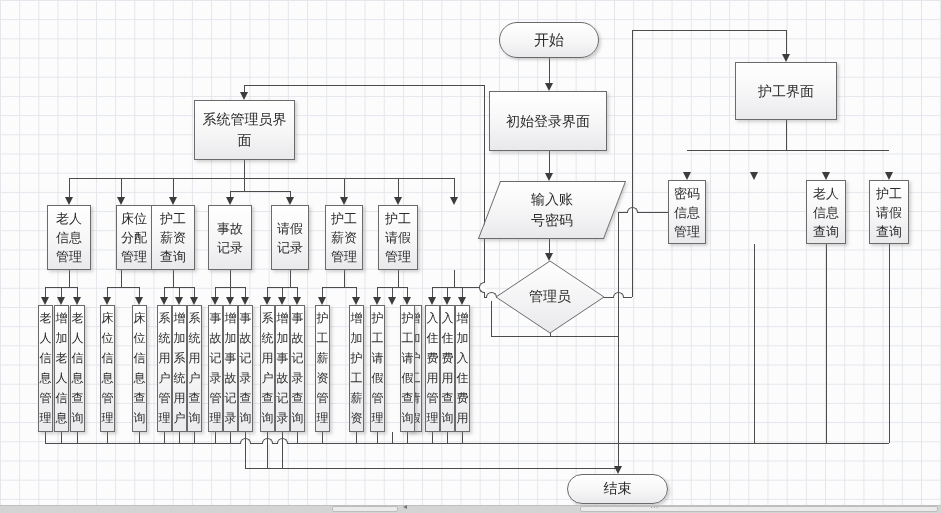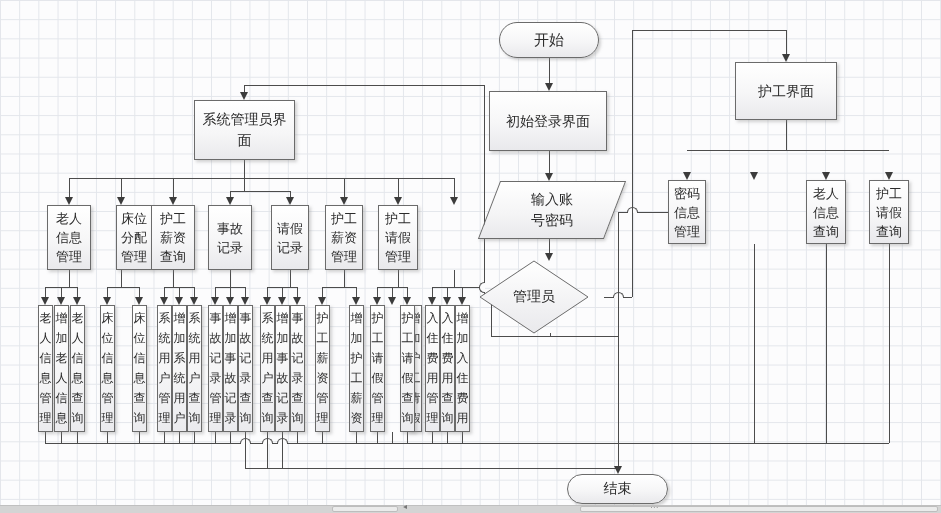--- a/index.html
+++ b/index.html
@@ -200,21 +200,21 @@
       <div class="ar" style="left: 822px; top: 172px;"></div>
       <div class="ar" style="left: 885px; top: 172px;"></div>
     </div>
 
   <div class="shape term" style="left:499px;top:22px;width:100px;height:36px">开始</div>
   <div class="shape rect" style="left:489px;top:91px;width:118px;height:60px">初始登录界面</div>
   <div class="para" style="left:489px;top:181px;width:126px;height:58px">
     <div class="para-inner">输入账号密码</div>
   </div>
 
-  <div style="position:absolute;left:478px;top:259px;width:112px;height:76px">
+  <div style="position:absolute;left:494px;top:259px;width:112px;height:76px">
     <svg width="112" height="76">
       <defs>
           <linearGradient id="dg" x1="0" y1="0" x2="0" y2="1">
         <stop offset="0" stop-color="#ffffff"></stop>
             <stop offset="1" stop-color="#e9e9ec"></stop>
       </linearGradient>
         </defs>
       <polygon points="56,2 110,38 56,74 2,38" fill="url(#dg)" stroke="#6b6b6b" stroke-width="1"></polygon>
     </svg>
     <div class="dlabel" style="left:0;top:0;width:112px;height:76px">管理员</div>

